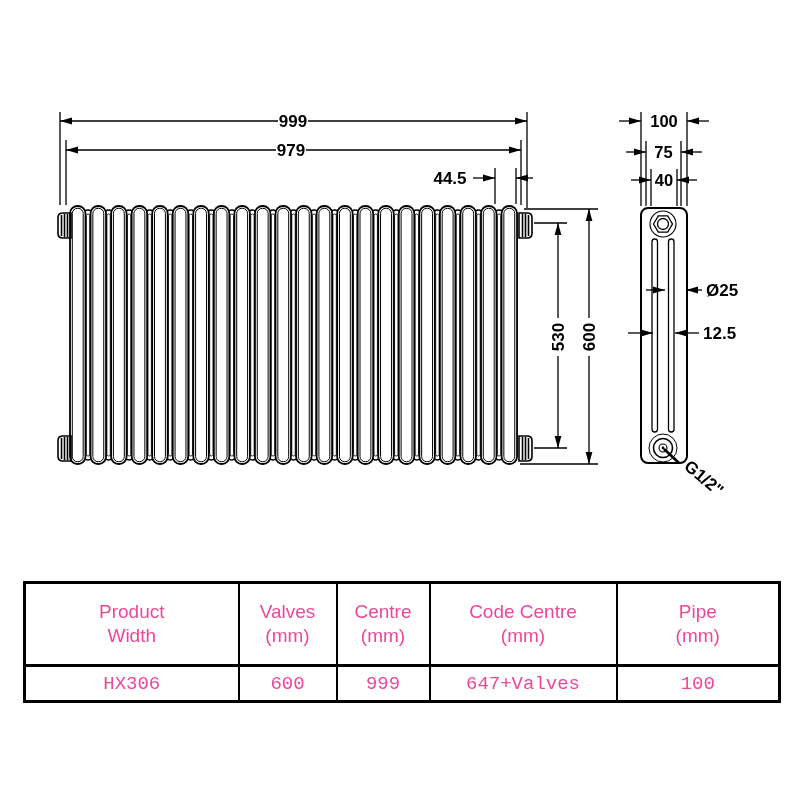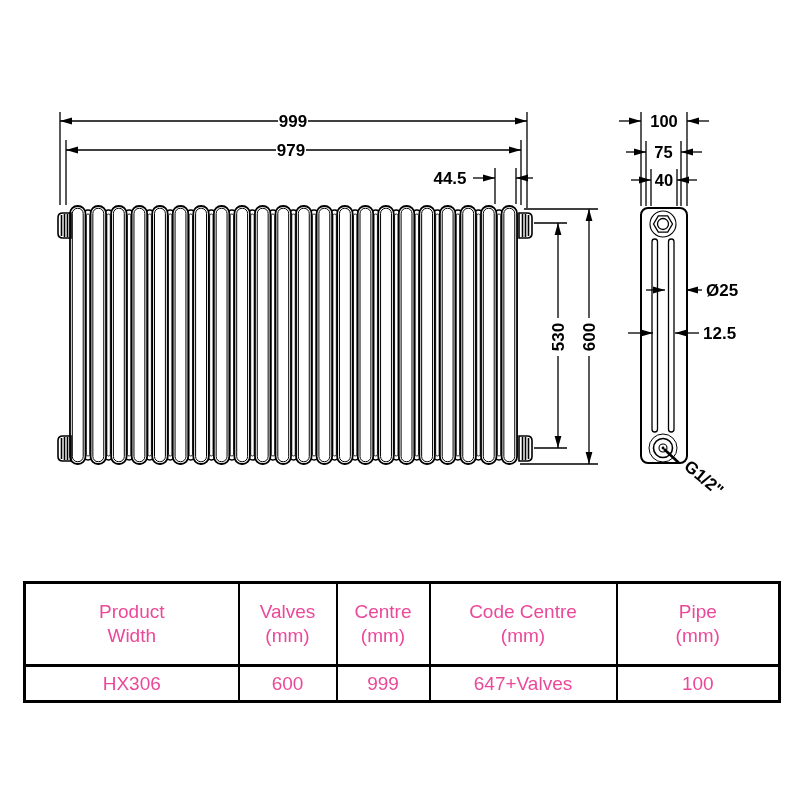--- a/index.html
+++ b/index.html
@@ -15,21 +15,21 @@
     position:absolute;left:23px;top:581px;width:755px;
     border-collapse:collapse;table-layout:fixed;
     border:3px solid #000;
     font-size:19px;font-weight:400;color:#ec4899;background:#fff;
   }
   .spec-table th,.spec-table td{
     border:2px solid #000;text-align:center;vertical-align:middle;
     padding:0;font-weight:400;
   }
   .spec-table thead th{height:80px;border-bottom:3px solid #000;}
-  .spec-table tbody td{height:33px;}
+  .spec-table tbody td{height:33px;font-family:Liberation Mono, monospace;}
   .hdr-line{line-height:24px;}
 </style>
 </head>
 <body>
 
 <div class="drawing-wrap">
 <svg width="800" height="545" viewBox="0 0 800 545" xmlns="http://www.w3.org/2000/svg">
   <defs>
     <marker id="arw" markerWidth="14" markerHeight="10" refX="13" refY="5" orient="auto" markerUnits="userSpaceOnUse">
       <path d="M13,5 L1,1.6 L1,8.4 Z" fill="#000"></path>

